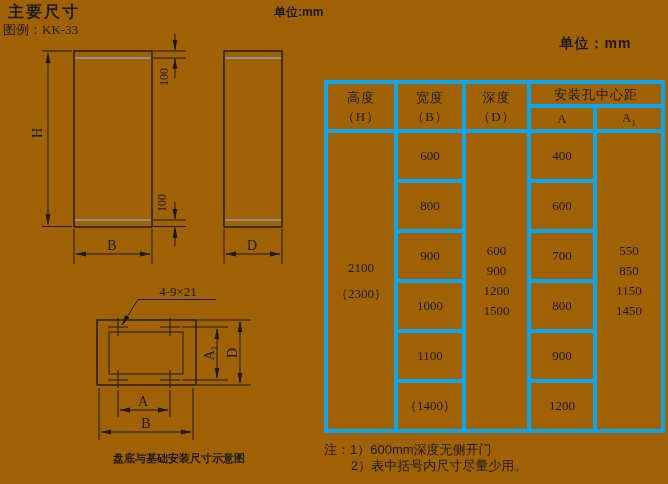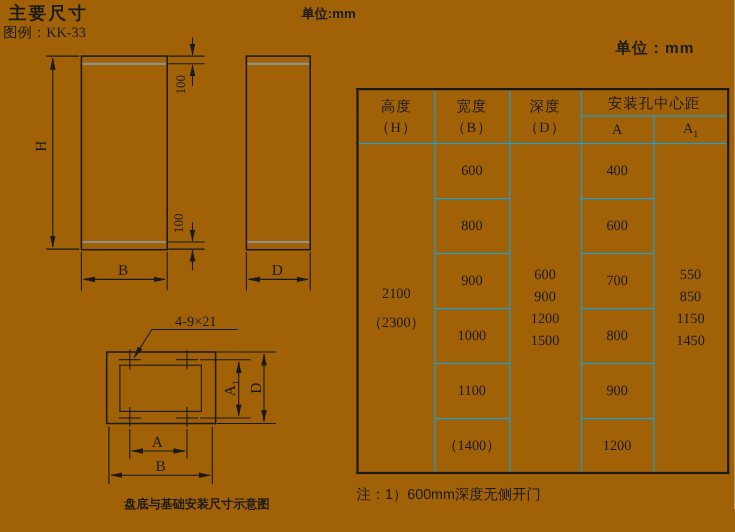--- a/index.html
+++ b/index.html
@@ -22,21 +22,21 @@
   .outline{stroke:#1a1a1a;stroke-width:1.4;fill:none;}
   .gray{stroke:#8f8f8f;stroke-width:2;fill:none;}
   text{fill:#1a1a1a;font-family:"Liberation Serif",serif;font-size:14px;}
   .t100{font-size:12px;}
   .tholes{font-size:13px;}
 
   
   .dim-table{left:324px;top:80px;}
   table{border-collapse:collapse;table-layout:fixed;width:337px;
         font-family:"Liberation Serif",serif;font-size:13px;}
-  th,td{border:1px solid #0ea5e9;text-align:center;vertical-align:middle;
+  th,td{border:4px solid #0ea5e9;text-align:center;vertical-align:middle;
         font-weight:normal;padding:0;}
   table{border:2px solid #1a1a1a;}
   .hdr{line-height:19px;letter-spacing:1px;}
   .hr1{height:24px;}.hr2{height:25px;}
   .br{height:50px;}
   .cell-multi{line-height:20px;}
   .cell-height{line-height:26px;}
   sub{font-size:9px;}
 </style>
 </head>
@@ -224,15 +224,16 @@
       <tr class="br">
         <td>（1400）</td>
         <td>1200</td>
       </tr>
     </tbody>
       </table>
   </div>
 
   <div class="abs notes">
     <div class="n1">注：1）600mm深度无侧开门</div>
+    <div class="n2">2）表中括号内尺寸尽量少用。</div>
   </div>
 
 </div>
 
 </body></html>

